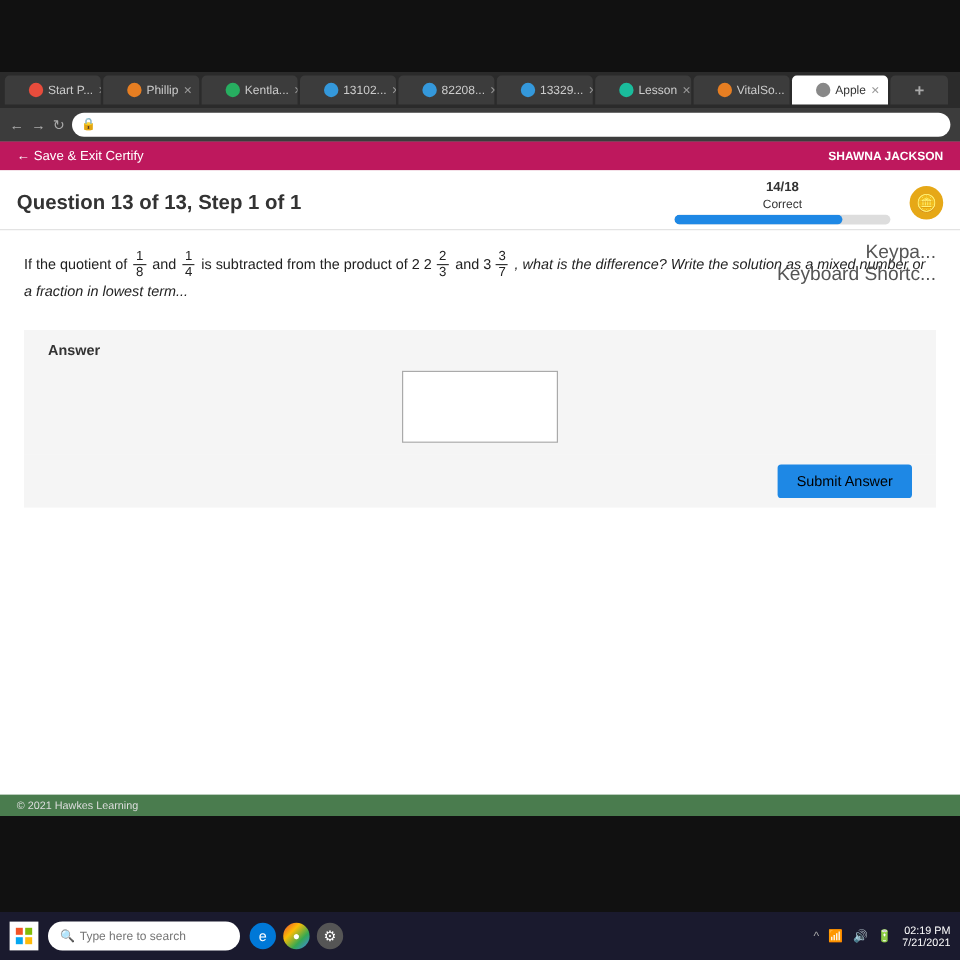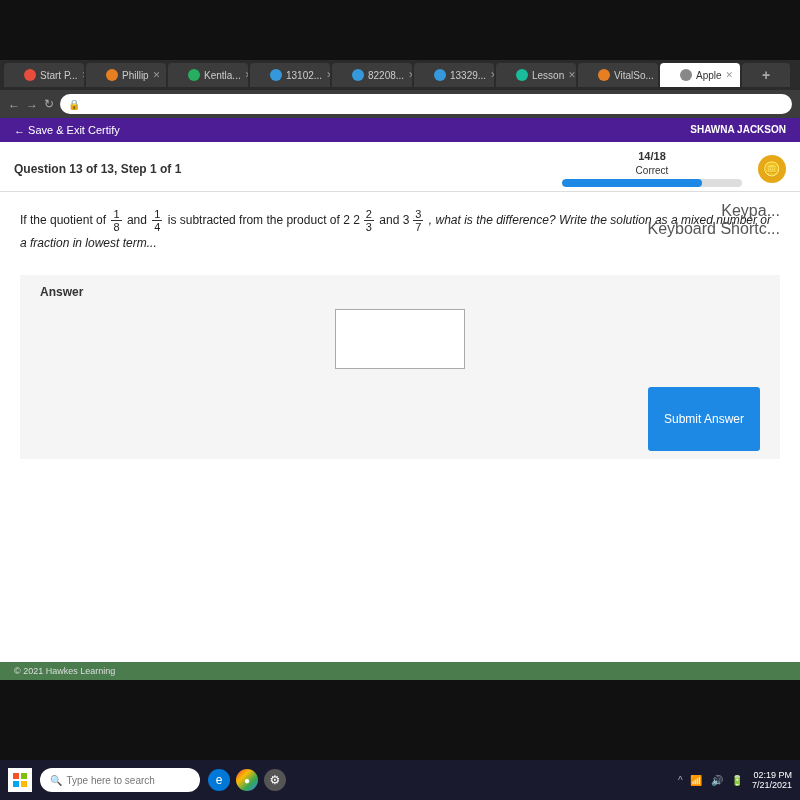--- a/index.html
+++ b/index.html
@@ -97,23 +97,23 @@
       height: 20px;
       display: flex;
       align-items: center;
       padding: 0 8px;
       font-size: 10px;
       color: #333;
     }
 
     
     .lesson-header {
-      background: #4c1d95;
-      display: flex;
-      align-items: flex-start;
+      background: #be185d;
+      display: flex;
+      align-items: flex-end;
       justify-content: space-between;
       padding: 6px 14px;
       flex-shrink: 0;
     }
 
     .lesson-header-left {
       display: flex;
       align-items: center;
       gap: 14px;
     }
@@ -150,21 +150,21 @@
     .question-info-row {
       display: flex;
       align-items: center;
       justify-content: space-between;
       padding: 8px 14px 4px 14px;
       background: #fff;
       border-bottom: 1px solid #ddd;
     }
 
     .question-label {
-      font-size: 12px;
+      font-size: 17px;
       font-weight: bold;
       color: #333;
     }
 
     .progress-section {
       display: flex;
       flex-direction: column;
       align-items: center;
       gap: 3px;
     }
@@ -286,23 +286,23 @@
 
     .submit-btn-area {
       display: flex;
       justify-content: flex-end;
       padding: 8px 20px;
       background: #f5f5f5;
     }
 
     .submit-btn {
       background: #1e88e5;
-      color: #ffffff;
+      color: #000000;
       border: none;
-      padding: 25px 16px;
+      padding: 7px 16px;
       font-size: 12px;
       border-radius: 3px;
       cursor: pointer;
     }
 
     
     .footer {
       background: #4a7c4e;
       padding: 4px 14px;
       font-size: 9px;

